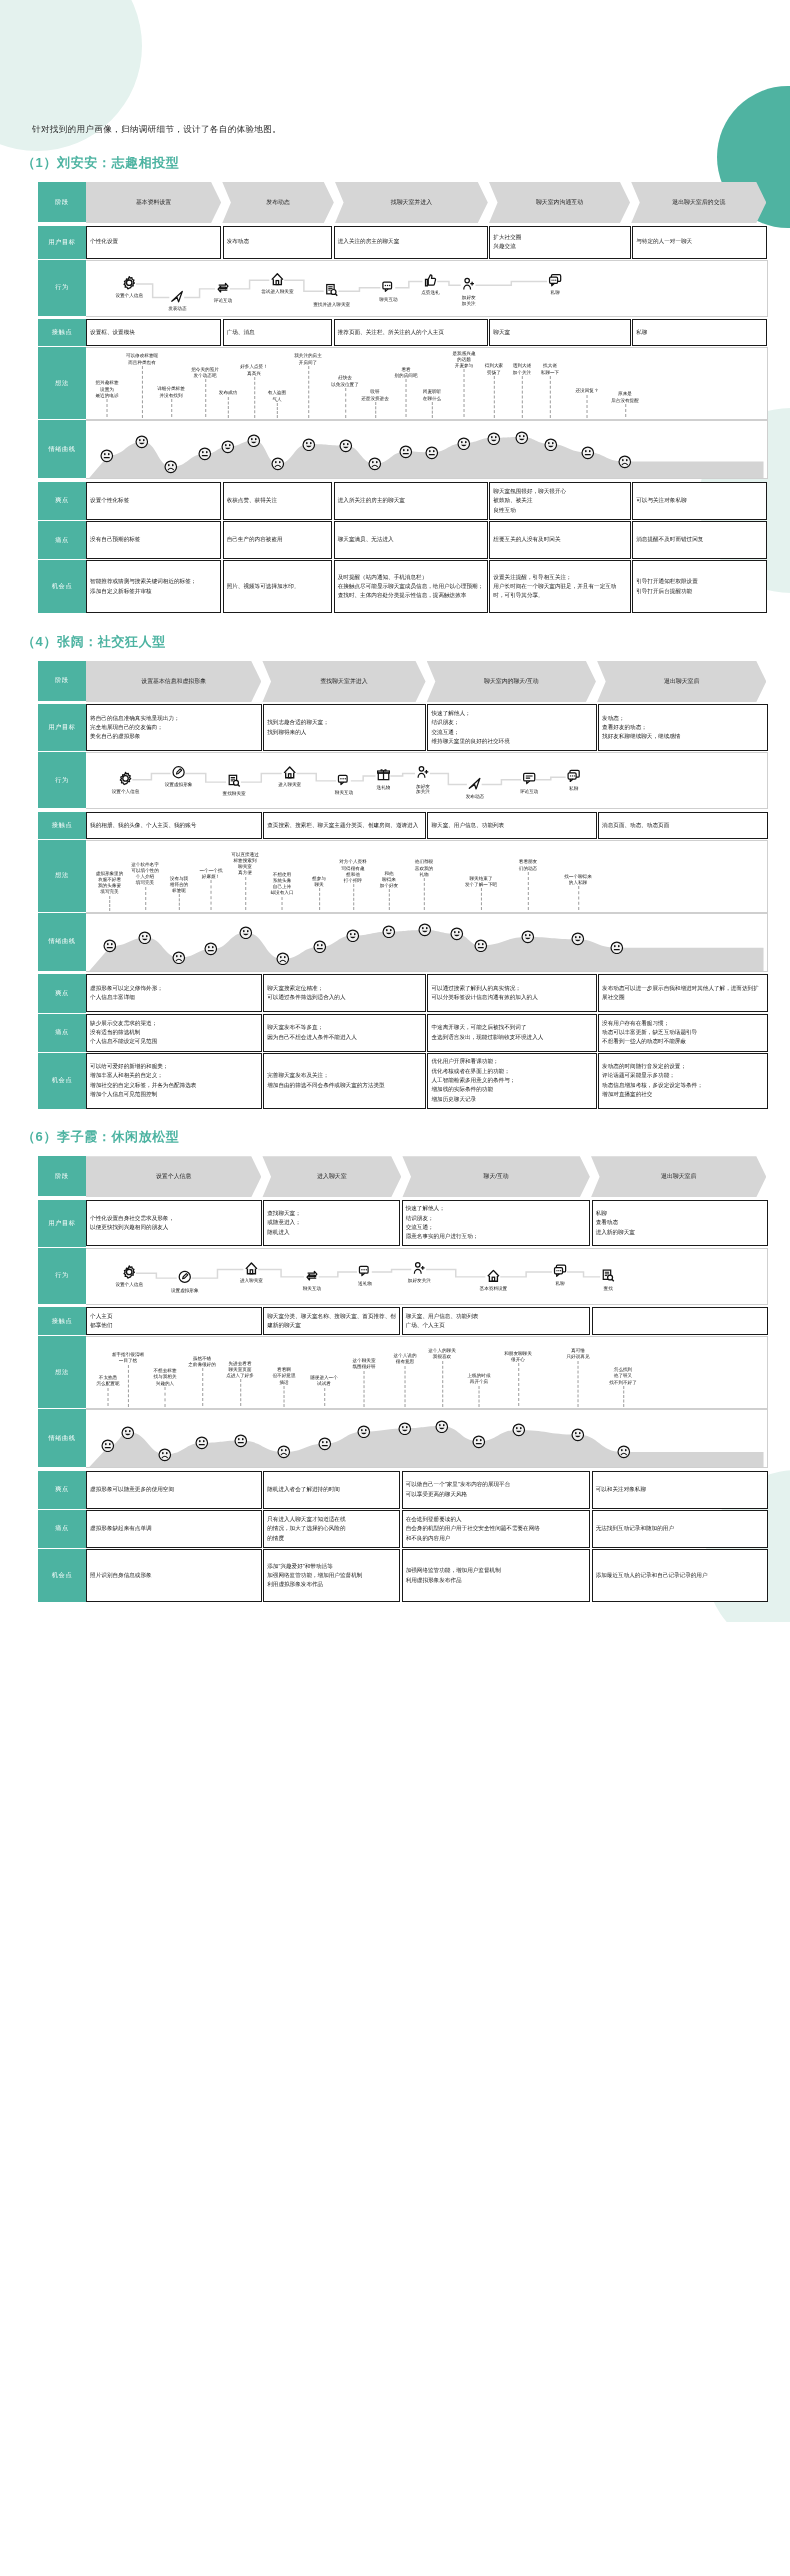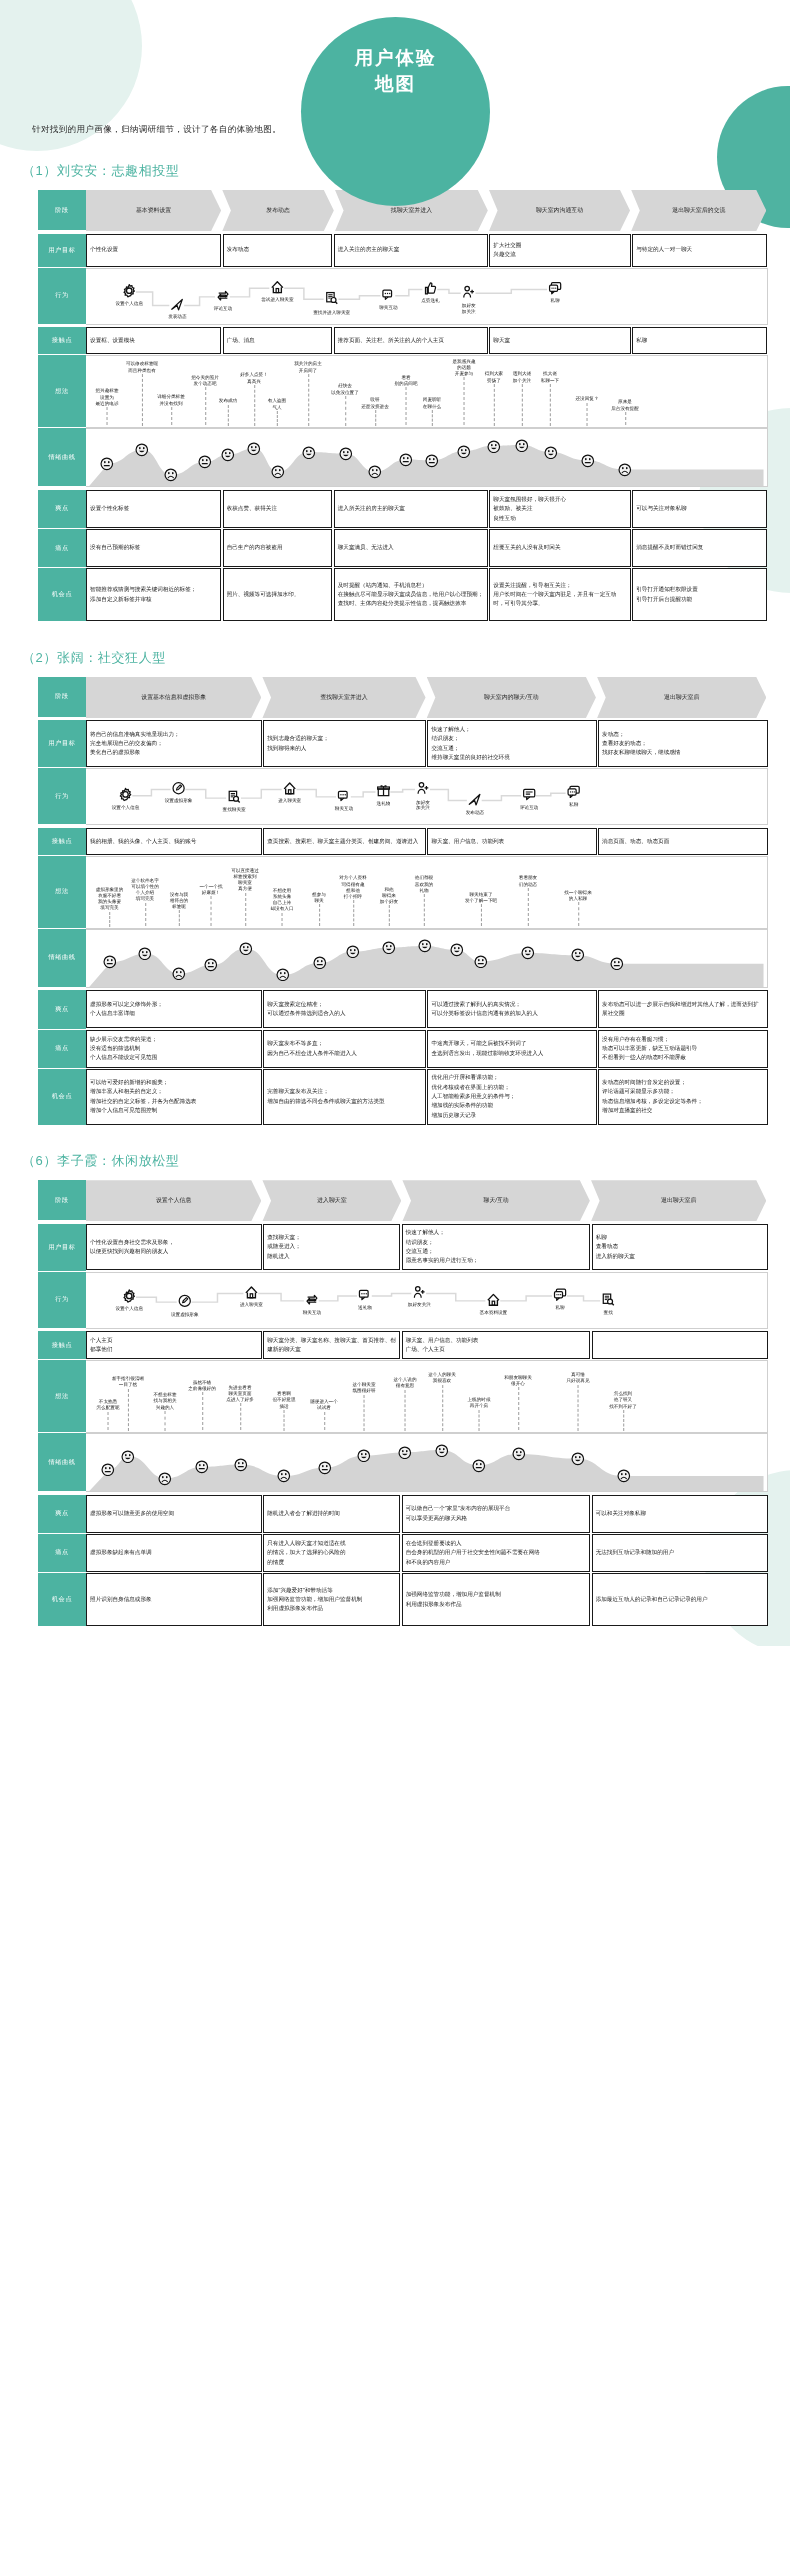--- a/index.html
+++ b/index.html
@@ -47,22 +47,22 @@
     font-size: 8.6px;
     color: #2b2b2b;
     letter-spacing: 0.3px;
   }
 
   
   .section { padding: 0 0 18.5px 0; position: relative; }
   .section-title {
     color: #4cb3a1;
     font-size: 13px;
-    font-weight: normal;
-    margin: 8px 0 10px 22px;
+    font-weight: bold;
+    margin: 0 0 10px 22px;
     letter-spacing: 0.6px;
   }
 
   
   .jmap { margin: 0 23.5px 0 38px; position: relative; }
   .jrow { display: flex; align-items: stretch; }
   .rlabel {
     width: 48px; min-width: 48px;
     background: #4cb3a1;
     color: #ffffff;
@@ -141,24 +141,20 @@
 <div class="deco deco-tr"></div>
 <div class="deco deco-r1"></div>
 <div class="deco deco-r2"></div>
 <div class="deco deco-r3"></div>
 <div class="deco deco-r4"></div>
 <div class="deco deco-bl"></div>
 
 <div class="page">
 
   <div class="header">
-    <div class="title-circle">
-      <div class="title-line">用户体验</div>
-      <div class="title-line">地图</div>
-    </div>
     <div class="subtitle">针对找到的用户画像，归纳调研细节，设计了各自的体验地图。</div>
   </div>
 
   <div id="sections-host">
       <div class="section">
         <div class="section-title">（1）刘安安：志趣相投型</div>
         <div class="jmap">
           <div class="jrow stage-row">
             <div class="rlabel">阶段</div>
             <div class="rbody">
@@ -540,21 +536,21 @@
               </div>
               <div class="cell" style="flex: 20 1 0%; min-height: 53px;">
                 <div>引导打开通知栏权限设置
 引导打开后台提醒功能</div>
               </div>
             </div>
           </div>
         </div>
       </div>
       <div class="section">
-        <div class="section-title">（2）张阔：社交狂人型</div>
+        <div class="section-title">（4）张阔：社交狂人型</div>
         <div class="jmap">
           <div class="jrow stage-row">
             <div class="rlabel">阶段</div>
             <div class="rbody">
               <div class="stage" style="flex: 26 1 0%;">设置基本信息和虚拟形象</div>
               <div class="stage" style="flex: 24 1 0%;">查找聊天室并进入</div>
               <div class="stage" style="flex: 25 1 0%;">聊天室内的聊天/互动</div>
               <div class="stage" style="flex: 25 1 0%;">退出聊天室后</div>
             </div>
           </div>

